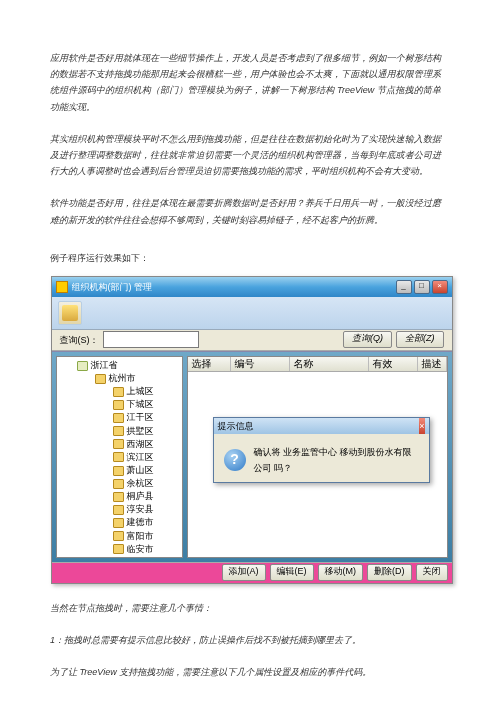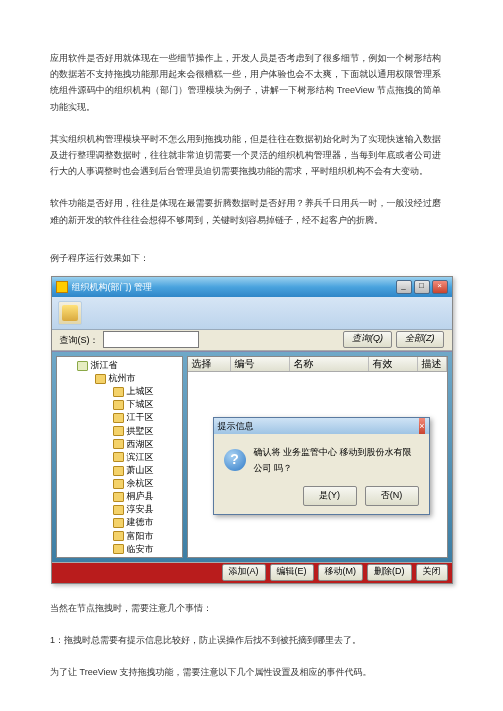--- a/index.html
+++ b/index.html
@@ -12,20 +12,21 @@
     width: 503px;
   }
   .page {
     padding: 50px 50px 40px 50px;
     line-height: 1.8;
   }
   .para {
     margin: 0 12px 16px 0;
     text-align: justify;
     color: #333;
+    font-style: italic;
   }
   .caption {
     margin: 22px 0 10px 0;
     color: #333;
   }
   .sshot-wrap {
     margin: 6px 0 16px 0;
   }
   
   .window {
@@ -166,21 +167,21 @@
   }
   .grid-head .col {
     border-right:1px solid #bbb;
     padding:0 4px;
     line-height:14px;
     overflow:hidden;
     white-space:nowrap;
   }
   .statusbar {
     height:20px;
-    background:#b91c1c;
+    background:#ec4899;
     border-top:1px solid #aaa;
     display:flex;
     align-items:center;
     font-size:9px;
     padding:0 4px;
     gap:4px;
   }
   .status-btn {
     height:15px;
     padding:0 6px;
@@ -325,24 +326,20 @@
 
           <div class="dialog">
             <div class="dlg-title">
               <span class="title-text">提示信息</span>
               <span class="win-btn close">×</span>
             </div>
             <div class="dlg-body">
               <div class="q-icon">?</div>
               <div>确认将 业务监管中心 移动到股份水有限公司 吗？</div>
             </div>
-            <div class="dlg-btns">
-              <div class="dlg-btn">是(Y)</div>
-              <div class="dlg-btn">否(N)</div>
-            </div>
           </div>
         </div>
       </div>
 
       <div class="statusbar">
         <span class="status-txt"></span>
         <span style="flex:1"></span>
         <div class="status-btn">添加(A)</div>
         <div class="status-btn">编辑(E)</div>
         <div class="status-btn">移动(M)</div>

